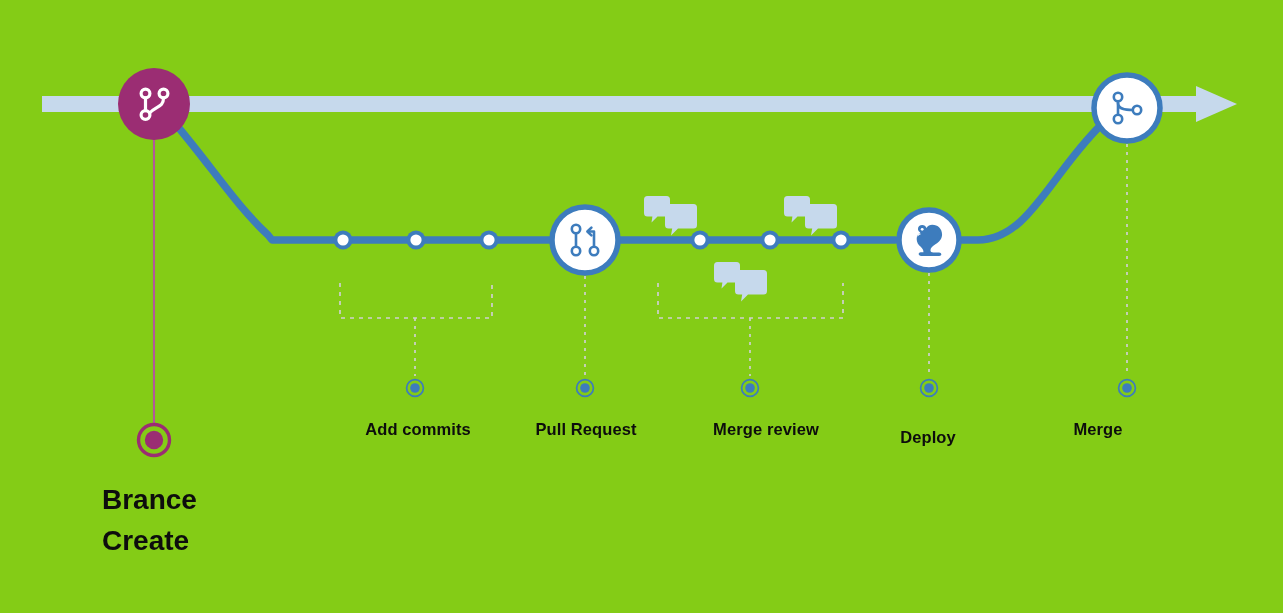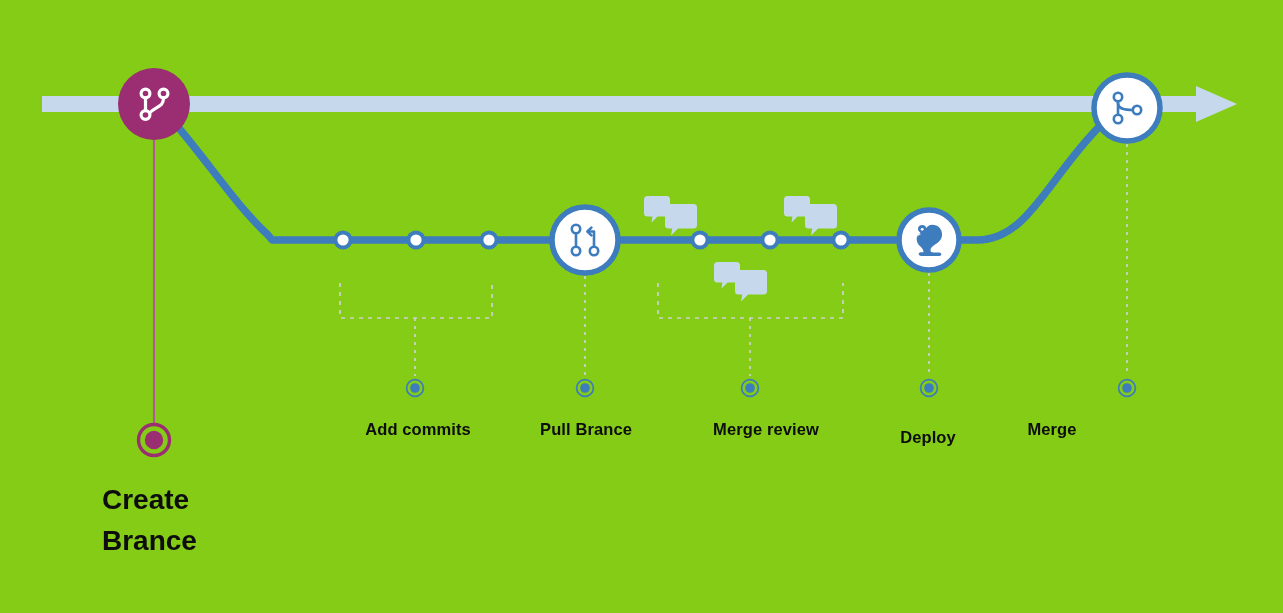--- a/index.html
+++ b/index.html
@@ -202,23 +202,23 @@
       <use href="#glyph-marker-dot" transform="translate(415,388)"></use>
       <use href="#glyph-marker-dot" transform="translate(585,388)"></use>
       <use href="#glyph-marker-dot" transform="translate(750,388)"></use>
       <use href="#glyph-marker-dot" transform="translate(929,388)"></use>
       <use href="#glyph-marker-dot" transform="translate(1127,388)"></use>
     </g>
 
   </svg>
 
   <div class="step-label" style="left:418px; top:420px;">Add commits</div>
-  <div class="step-label" style="left:586px; top:420px;">Pull Brance</div>
+  <div class="step-label" style="left:586px; top:420px;">Pull Request</div>
   <div class="step-label" style="left:766px; top:420px;">Merge review</div>
   <div class="step-label" style="left:928px; top:428px;">Deploy</div>
-  <div class="step-label" style="left:1052px; top:420px;">Merge</div>
+  <div class="step-label" style="left:1098px; top:420px;">Merge</div>
 
   <div class="origin-label" style="left:102px; top:480px;">
+    <div>Brance</div>
     <div>Create</div>
-    <div>Brance</div>
   </div>
 
 </div>
 
 </body></html>

